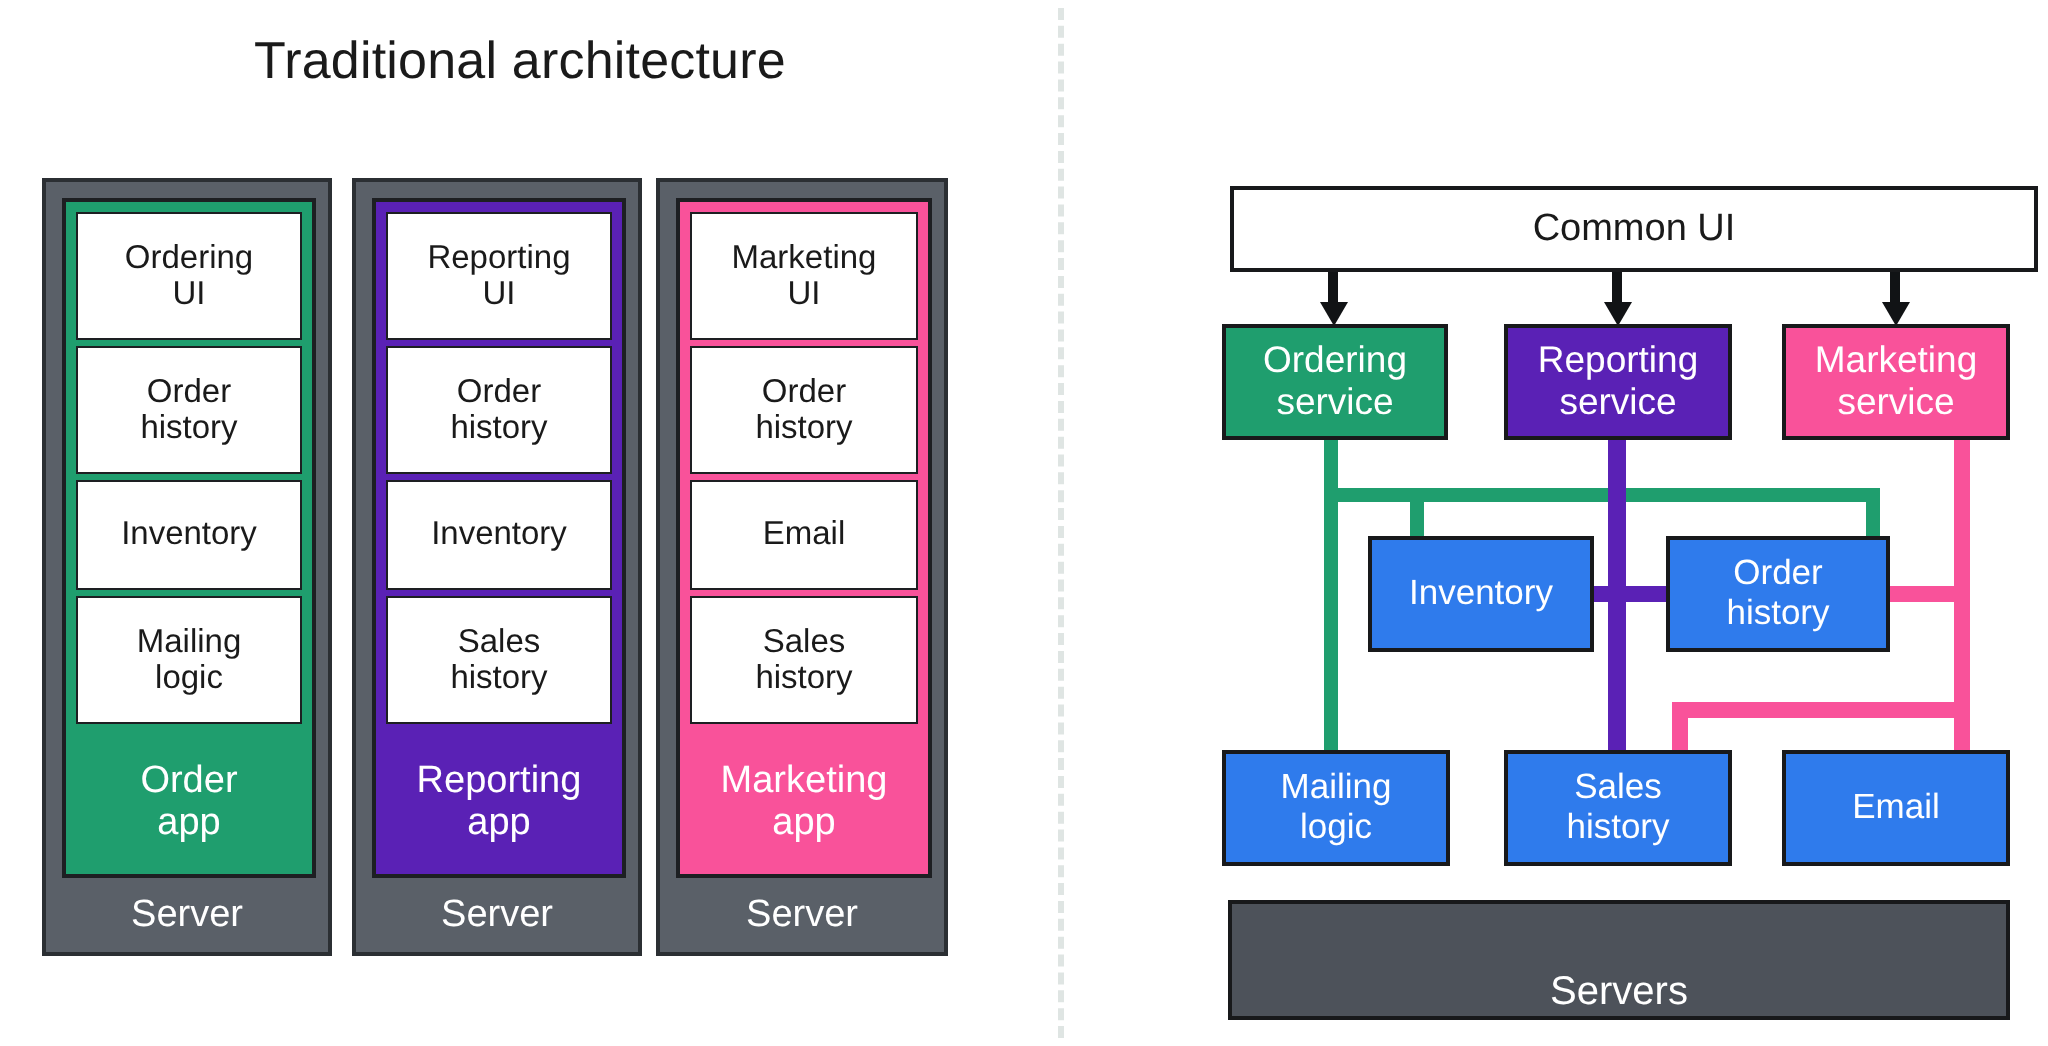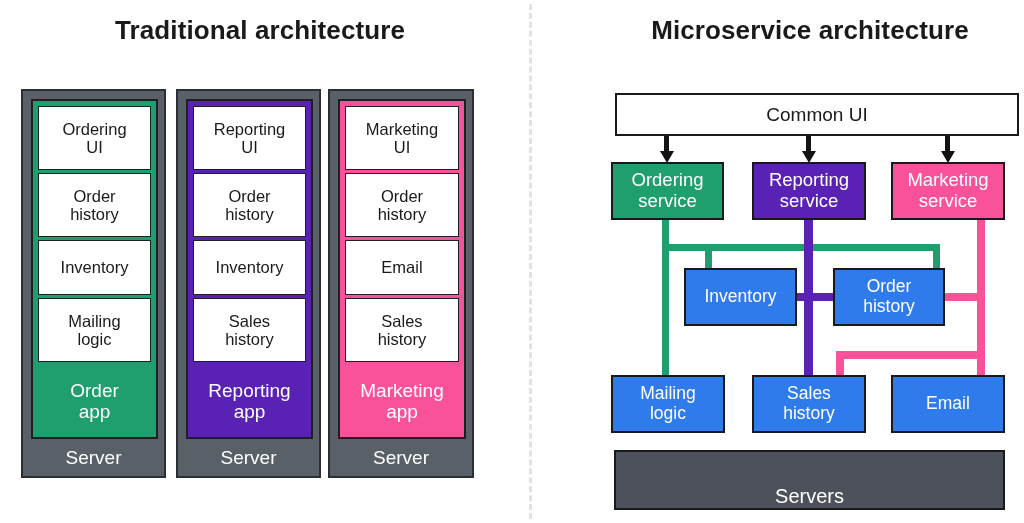--- a/index.html
+++ b/index.html
@@ -18,21 +18,21 @@
     background: #ffffff;
     overflow: hidden;
   }
   .abs { position: absolute; box-sizing: border-box; }
 
   
   .panel-title {
     font-size: 26px;
     color: #1a1a1a;
     text-align: center;
-    font-weight: 700;
+    font-weight: 400;
     letter-spacing: 0.1px;
     line-height: 1.1;
   }
 
   
   .divider {
     border-left: 3px dashed #dfe5e3;
   }
 
   
@@ -136,21 +136,20 @@
 
   .arrow { position: absolute; }
 </style>
 </head>
 <body>
 
 <div id="canvas">
 
   <div class="abs panel-title" style="left:50px; top:16px; width:420px;">Traditional architecture</div>
 
-  <div class="abs panel-title" style="left:600px; top:16px; width:420px;">Microservice architecture</div>
 
   <div class="abs divider" style="left:529px; top:4px; height:515px; width:0;"></div>
 
   <div class="abs server-col" style="left:21px; top:89px; width:145px; height:389px;">
     <div class="abs app-box green" style="left:8px; top:8px; width:127px; height:340px; padding:5px 5px 0 5px;">
       <div class="mod-box" style="height:62px;">
         <span>
           <span>Ordering</span><br>
           <span>UI</span>
         </span>

